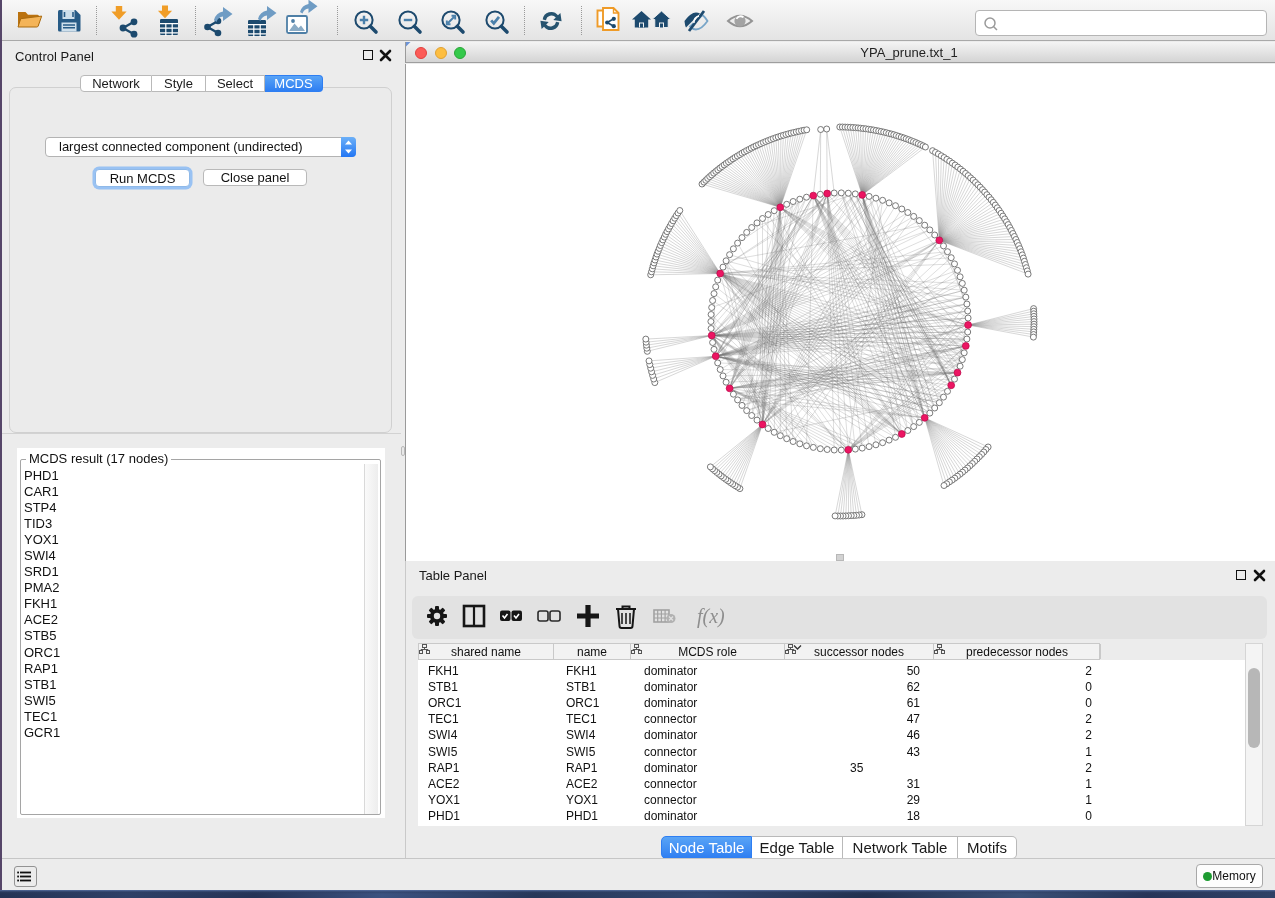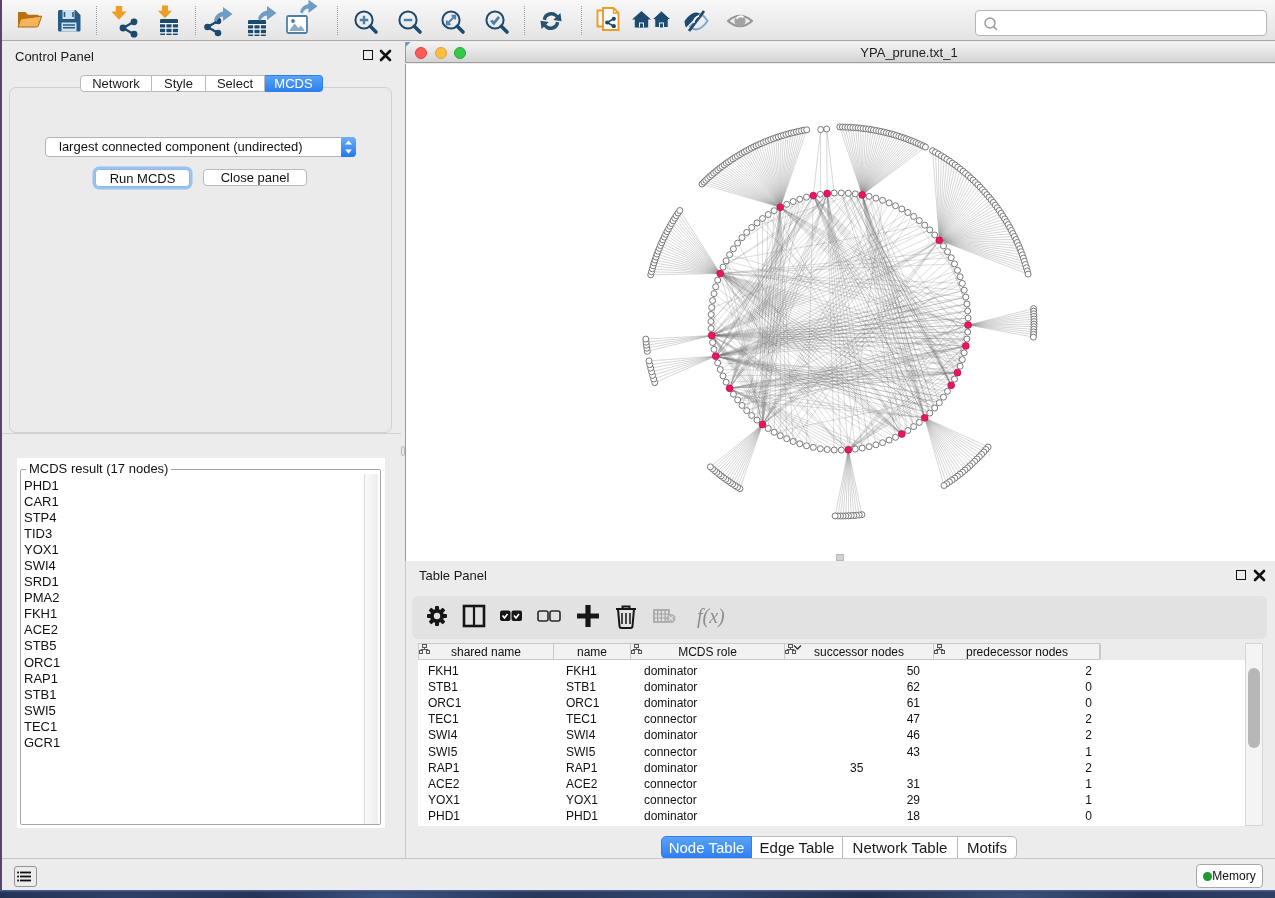--- a/index.html
+++ b/index.html
@@ -16,21 +16,21 @@
 .seg{position:absolute;display:flex;font-size:13px}
 .seg .s{background:#fff;border:1px solid #b9b9b9;border-left:none;color:#1a1a1a;display:flex;align-items:center;justify-content:center}
 .seg .s.first{border-left:1px solid #b9b9b9;border-radius:4px 0 0 4px}
 .seg .s.last{border-radius:0 4px 4px 0}
 .seg .s.sel{background:linear-gradient(#59a4f6,#2e7ef2);border-color:#2e7ef2;color:#fff}
 #optlabel{left:45px;top:114px;width:312px;text-align:center;font-size:13px;color:#111}
 #dropdown{left:45px;top:137px;width:311px;height:20px;background:#fff;border:1px solid #b3b3b3;border-radius:4px;font-size:13px;color:#111;line-height:18px}
 #ddcap{right:-1px;top:-1px;width:15px;height:20px;background:linear-gradient(#6cb0f8,#2276f4);border-radius:0 4px 4px 0}
 .btn{position:absolute;background:#fff;border:1px solid #b9b9b9;border-radius:4px;font-size:13px;color:#111;display:flex;align-items:center;justify-content:center}
 #runbtn{left:95px;top:169px;width:95px;height:18px;border-color:#8fb9e8;box-shadow:0 0 0 2.5px rgba(125,180,245,.75)}
-#resultbox{left:17px;top:458px;width:368px;height:370px;background:#fff}
+#resultbox{left:17px;top:448px;width:368px;height:370px;background:#fff}
 #rborder{position:absolute;left:3px;top:11px;right:4px;bottom:3px;border:1px solid #a5a5a5;border-radius:2px}
 #rlabel{position:absolute;left:9px;top:3px;background:#fff;padding:0 3px;font-size:13px;color:#111}
 #rlist{position:absolute;left:7px;top:20px;font-size:13px;color:#111;line-height:16.05px}
 #rscroll{position:absolute;right:7px;top:16px;width:14px;bottom:4px;background:linear-gradient(90deg,#fafafa,#ededed);border-left:1px solid #d9d9d9}
 #splith{left:401px;top:446px;width:4px;height:10px;background:#e9e9e9;border:1px solid #b9b9b9;border-radius:2px}
 #nettitle{left:405px;top:42px;width:870px;height:21px;background:linear-gradient(#f4f4f4,#d4d4d4);border-bottom:1px solid #9e9e9e;border-left:1px solid #9a9a9a}
 .tl{position:absolute;top:47px;width:12px;height:12px;border-radius:50%}
 #canvas{left:405px;top:64px;width:870px;height:497px;background:#fff;border-left:1px solid #9a9a9a}
 #tp{left:405px;top:561px;width:870px;height:297px;background:#ececec;border-left:1px solid #c9c9c9}
 #tptoolbar{left:412px;top:596px;width:855px;height:43px;background:#e2e2e2;border-radius:6px}

